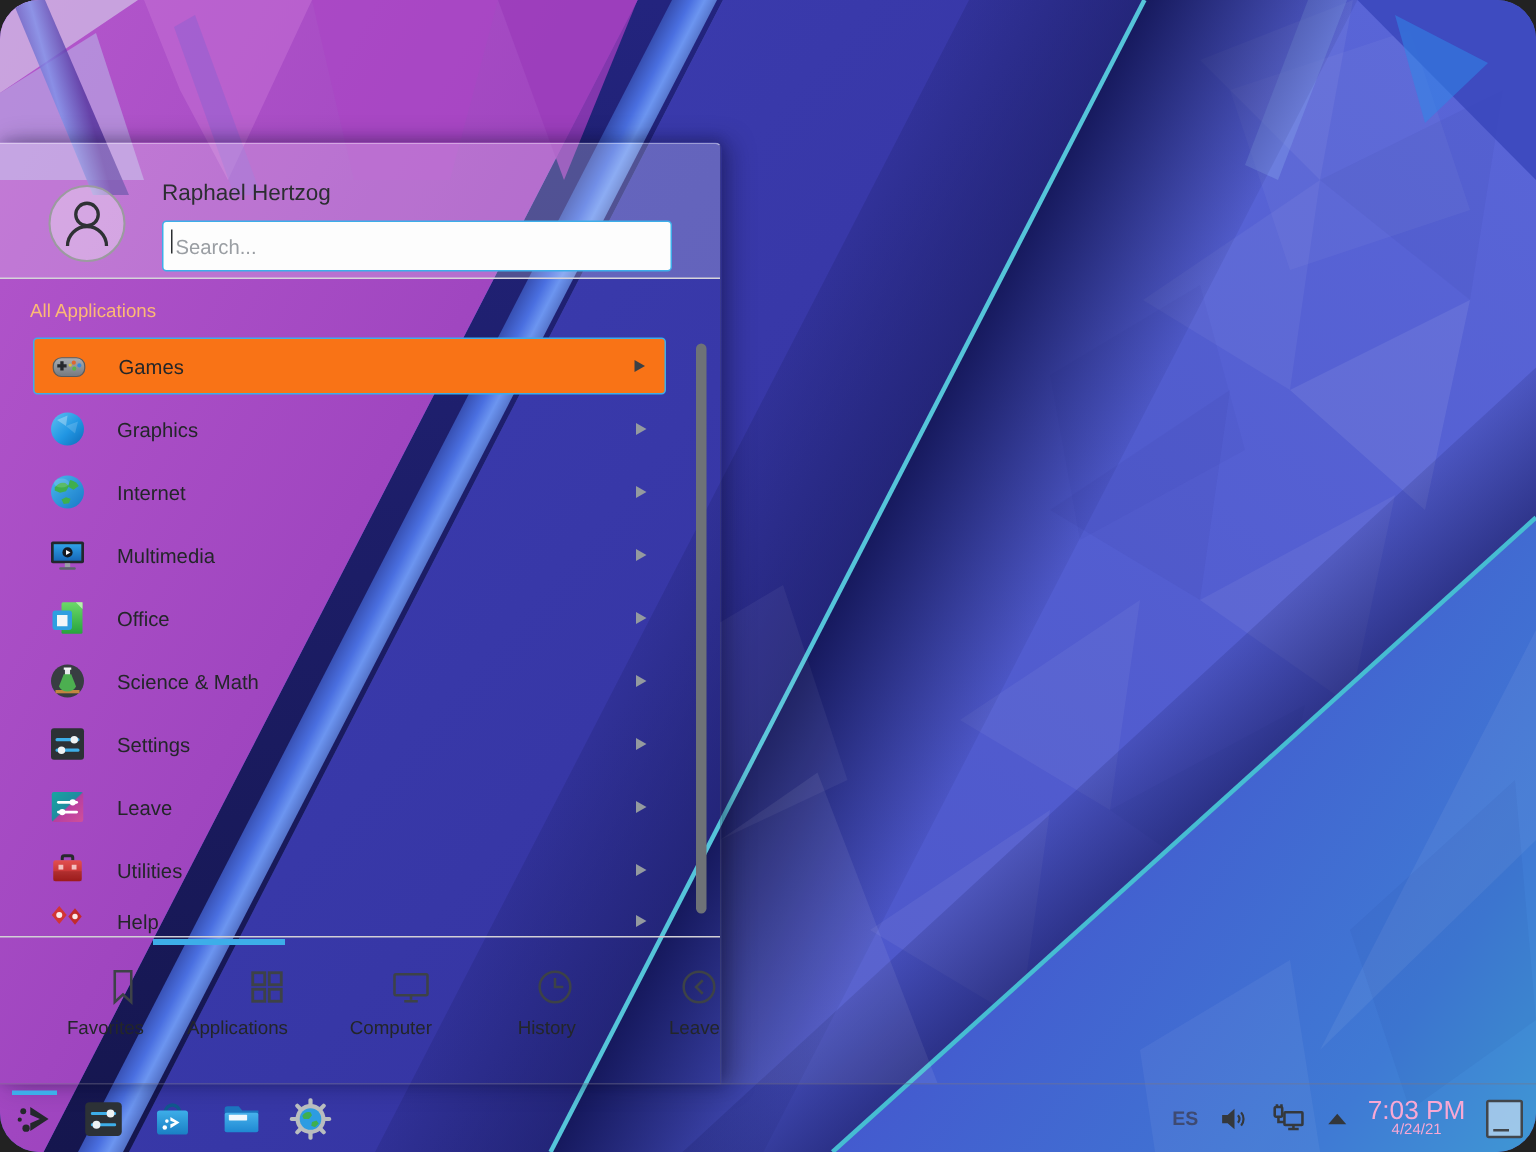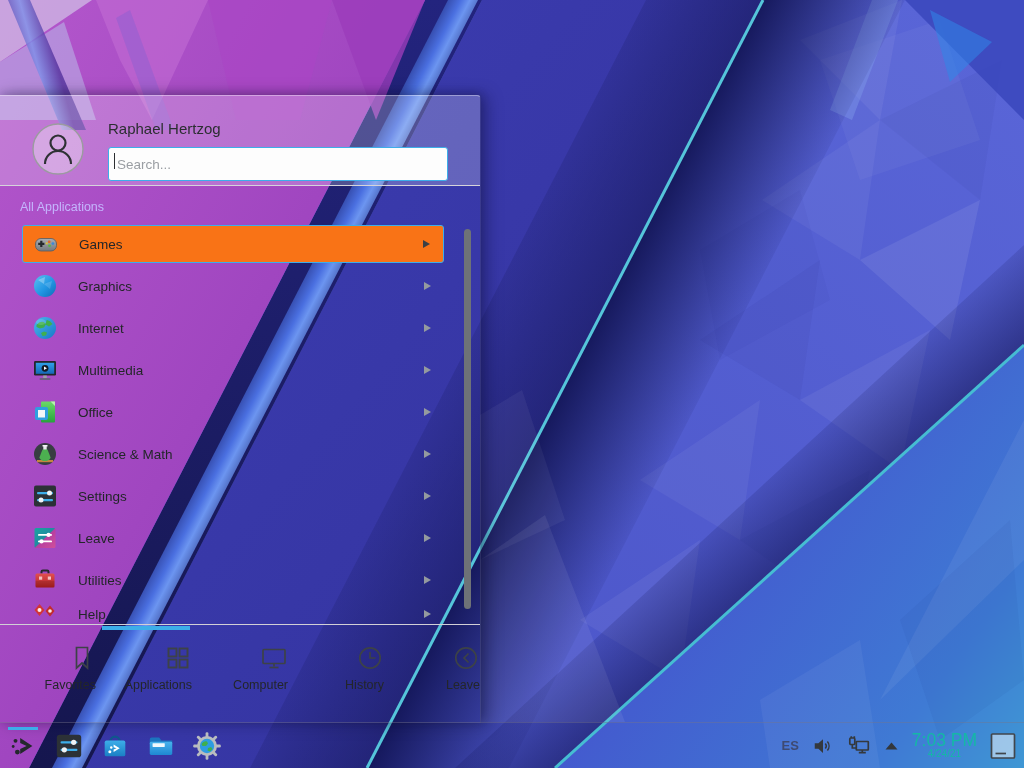--- a/index.html
+++ b/index.html
@@ -1,17 +1,17 @@
 <!DOCTYPE html>
 <html><head>
 <meta charset="utf-8">
 <style>
   html,body{margin:0;padding:0;background:#222;}
   #screen{position:relative;width:1024px;height:768px;overflow:hidden;
-    font-family:"Liberation Sans",sans-serif;-webkit-font-smoothing:antialiased;}
+    font-family:"Liberation Sans",sans-serif;border-radius:26px;-webkit-font-smoothing:antialiased;}
   
   #wallpaper{position:absolute;inset:0;}
   
   .kickoff{position:absolute;left:0;top:95px;width:480px;height:627px;
     background:
       linear-gradient(115deg, rgba(255,255,255,0) 34%, rgba(255,255,255,.38) 46%, rgba(255,255,255,0) 56%),
       linear-gradient(115deg, rgba(236,214,232,.35) 52%, rgba(255,255,255,.30) 66%, rgba(236,232,242,0) 80%),
       linear-gradient(160deg,#f1eff4 0%,#ecе9f0 45%,#ebe8ef 100%),
       #edeaf0;
     border-right:1px solid rgba(60,60,90,.35);
@@ -21,21 +21,21 @@
   .k-header{position:absolute;left:0;top:0;width:100%;height:90px;
     background:rgba(255,255,255,.22);border-bottom:1px solid #d6d4da;box-sizing:border-box;}
   .avatar{position:absolute;left:32px;top:27px;width:52px;height:52px;}
   .user-name{position:absolute;left:108px;top:24px;font-size:15px;color:#2b2e31;}
   .search-wrap{position:absolute;left:108px;top:51px;width:340px;height:28px;}
   .search-wrap input{width:100%;height:100%;box-sizing:border-box;border:1px solid #3daee9;
     border-radius:3px;background:#fdfdfd;font:13.5px "Liberation Sans",sans-serif;
     color:#232629;padding:16px 8px;outline:none;}
   .search-wrap input::placeholder{color:#9a9ea3;}
   .caret{position:absolute;left:6px;top:6px;width:1px;height:16px;background:#2b2e31;}
-  .section-label{position:absolute;left:20px;top:104px;font-size:12.5px;color:#c4b5fd;}
+  .section-label{position:absolute;left:20px;top:104px;font-size:12.5px;color:#fdba74;}
   .k-list{position:absolute;left:0;top:122px;width:456px;height:406px;overflow:hidden;padding-top:7px;box-sizing:border-box;}
   .menu-item{position:relative;height:38px;margin:0 0 4px 22px;width:422px;border-radius:3px;
     display:flex;align-items:center;box-sizing:border-box;}
   .menu-item.sel{background:#f97316;border:1px solid #3daee9;}
   .menu-item:last-child{margin-top:-8px;}
   .mi-icon{width:26px;height:26px;margin-left:10px;flex:0 0 auto;display:block;}
   .mi-label{margin-left:20px;font-size:13.5px;color:#232629;flex:1 1 auto;}
   .mi-arrow{width:0;height:0;border-left:7px solid #949a9f;border-top:4.5px solid transparent;
     border-bottom:4.5px solid transparent;margin-right:13px;}
   .menu-item.sel .mi-arrow{border-left-color:#3c4045;}
@@ -50,21 +50,21 @@
   
   .taskbar{position:absolute;left:0;bottom:0;width:1024px;height:46px;
     background:linear-gradient(#eceadF0,#e9e6ed),#e9e6ed;border-top:1px solid rgba(120,118,135,.4);
     box-sizing:border-box;display:flex;align-items:center;text-align:center;}
   .tb-left{display:flex;align-items:center;gap:12px;padding-left:6px;}
   .tb-btn{position:relative;width:34px;height:40px;display:flex;align-items:center;justify-content:center;}
   .tb-active-line{position:absolute;top:1px;left:2px;width:30px;height:3px;background:#3daee9;}
   .tb-spacer{flex:1 1 auto;}
   .tray{display:flex;align-items:center;gap:13px;padding-right:8px;}
   .kbd-layout{font-size:13px;font-weight:bold;color:#3e4a72;}
-  .clock{display:flex;flex-direction:column;align-items:center;line-height:1.05;color:#14b8a6;}
+  .clock{display:flex;flex-direction:column;align-items:center;line-height:1.05;color:#f9a8d4;}
   .clock-time{font-size:17.5px;}
   .clock-date{font-size:10px;}
   .show-desktop{width:26px;height:28px;display:flex;align-items:center;justify-content:center;}
 </style>
 </head>
 <body>
 
 <div id="screen">
 
   <svg id="wallpaper" viewBox="0 0 1024 768" preserveAspectRatio="none">

